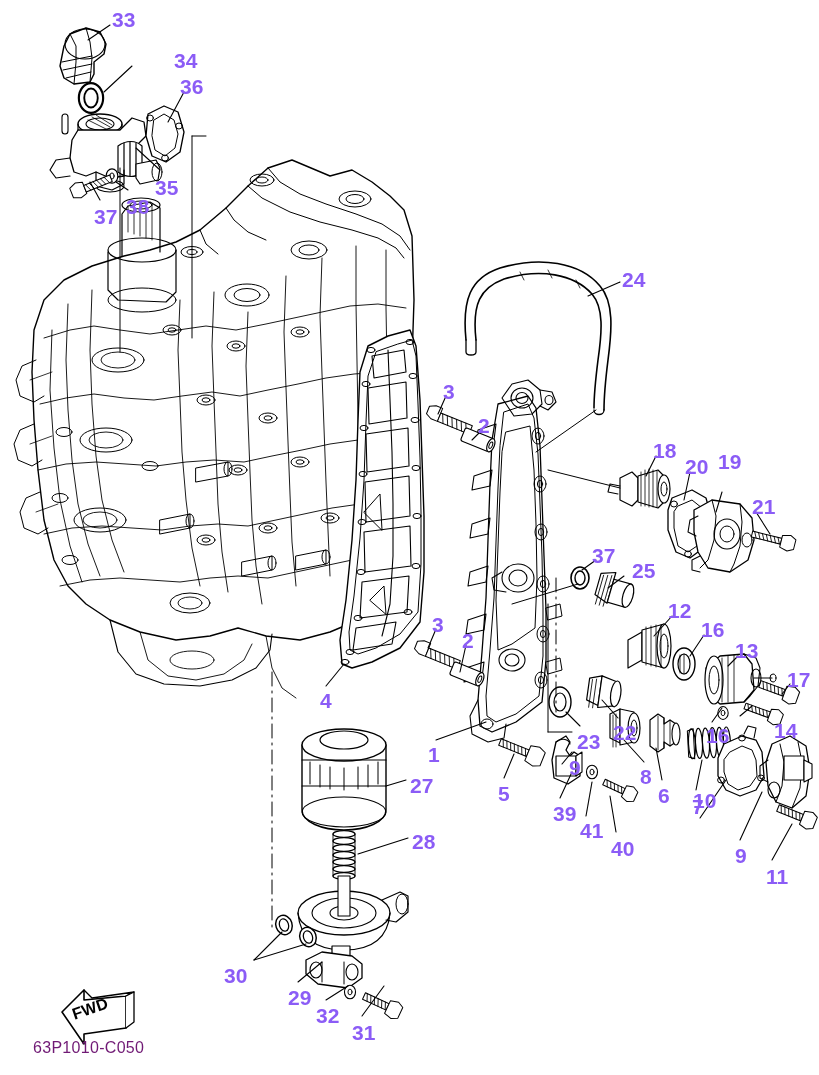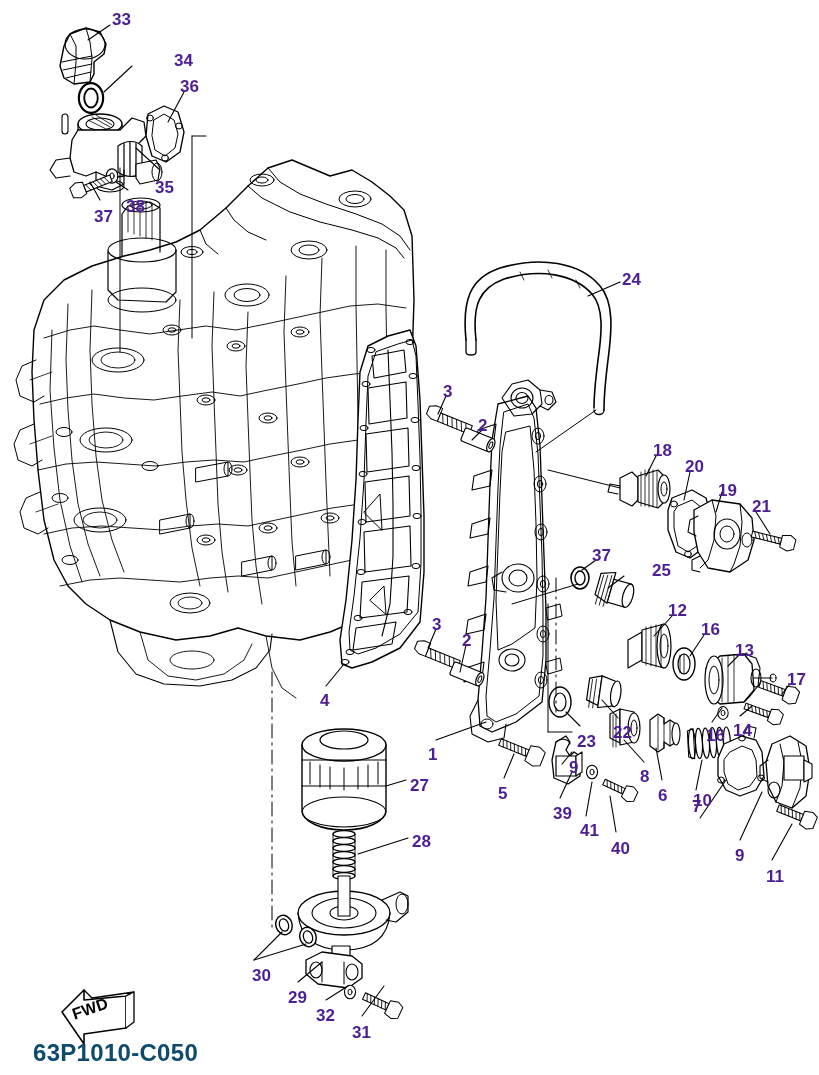--- a/index.html
+++ b/index.html
@@ -7,28 +7,28 @@
   body{
     width:819px;height:1075px;overflow:hidden;position:relative;
     font-family:"Liberation Sans","DejaVu Sans",sans-serif;
     color:#000;
   }
   #sheet{position:absolute;left:0;top:0;width:819px;height:1075px;}
   #artboard{position:absolute;left:0;top:0;width:819px;height:1075px;}
   .callout{
     position:absolute;
     font-family:"Liberation Sans","DejaVu Sans",sans-serif;
-    font-size:17px;font-weight:700;line-height:21px;
-    color:#4c1d95;letter-spacing:0px;white-space:nowrap;
+    font-size:21px;font-weight:700;line-height:21px;
+    color:#8b5cf6;letter-spacing:0px;white-space:nowrap;
     -webkit-user-select:none;user-select:none;
   }
   .diagram-code{
     position:absolute;left:33px;top:1039px;
-    font-size:24px;font-weight:700;letter-spacing:.3px;
-    color:#0c4a6e;white-space:nowrap;
+    font-size:16px;font-weight:400;letter-spacing:.3px;
+    color:#701a75;white-space:nowrap;
   }
   .fwd-label{
     position:absolute;left:72px;top:1000px;
     font-size:16px;font-weight:700;color:#000;
     transform:rotate(-19deg);white-space:nowrap;
   }
 </style>
 </head>
 <body>
 
@@ -730,37 +730,37 @@
       <div class="callout" style="left: 498px; top: 783px;">5</div>
       <div class="callout" style="left: 658px; top: 785px;">6</div>
       <div class="callout" style="left: 692px; top: 796px;">7</div>
       <div class="callout" style="left: 640px; top: 766px;">8</div>
       <div class="callout" style="left: 735px; top: 845px;">9</div>
       <div class="callout" style="left: 569px; top: 757px;">9</div>
       <div class="callout" style="left: 693px; top: 790px;">10</div>
       <div class="callout" style="left: 766px; top: 866px;">11</div>
       <div class="callout" style="left: 668px; top: 600px;">12</div>
       <div class="callout" style="left: 735px; top: 640px;">13</div>
-      <div class="callout" style="left: 733px; top: 720px;">14</div>
+      <div class="callout" style="left: 774px; top: 720px;">14</div>
       <div class="callout" style="left: 706px; top: 725px;">16</div>
       <div class="callout" style="left: 701px; top: 619px;">16</div>
       <div class="callout" style="left: 787px; top: 669px;">17</div>
       <div class="callout" style="left: 653px; top: 440px;">18</div>
-      <div class="callout" style="left: 718px; top: 480px;">19</div>
+      <div class="callout" style="left: 718px; top: 451px;">19</div>
       <div class="callout" style="left: 685px; top: 456px;">20</div>
       <div class="callout" style="left: 752px; top: 496px;">21</div>
       <div class="callout" style="left: 613px; top: 722px;">22</div>
       <div class="callout" style="left: 577px; top: 731px;">23</div>
       <div class="callout" style="left: 622px; top: 269px;">24</div>
-      <div class="callout" style="left: 652px; top: 560px;">25</div>
+      <div class="callout" style="left: 632px; top: 560px;">25</div>
       <div class="callout" style="left: 592px; top: 545px;">37</div>
       <div class="callout" style="left: 410px; top: 775px;">27</div>
       <div class="callout" style="left: 412px; top: 831px;">28</div>
       <div class="callout" style="left: 288px; top: 987px;">29</div>
-      <div class="callout" style="left: 252px; top: 965px;">30</div>
+      <div class="callout" style="left: 224px; top: 965px;">30</div>
       <div class="callout" style="left: 352px; top: 1022px;">31</div>
       <div class="callout" style="left: 316px; top: 1005px; text-align: center;">32</div>
       <div class="callout" style="left: 112px; top: 9px;">33</div>
       <div class="callout" style="left: 134px; top: 50px; margin-left: 40px;">34</div>
       <div class="callout" style="left: 155px; top: 177px;">35</div>
       <div class="callout" style="left: 180px; top: 76px;">36</div>
       <div class="callout" style="left: 94px; top: 206px;">37</div>
       <div class="callout" style="left: 126px; top: 196px;">38</div>
       <div class="callout" style="left: 553px; top: 803px;">39</div>
       <div class="callout" style="left: 611px; top: 838px;">40</div>

